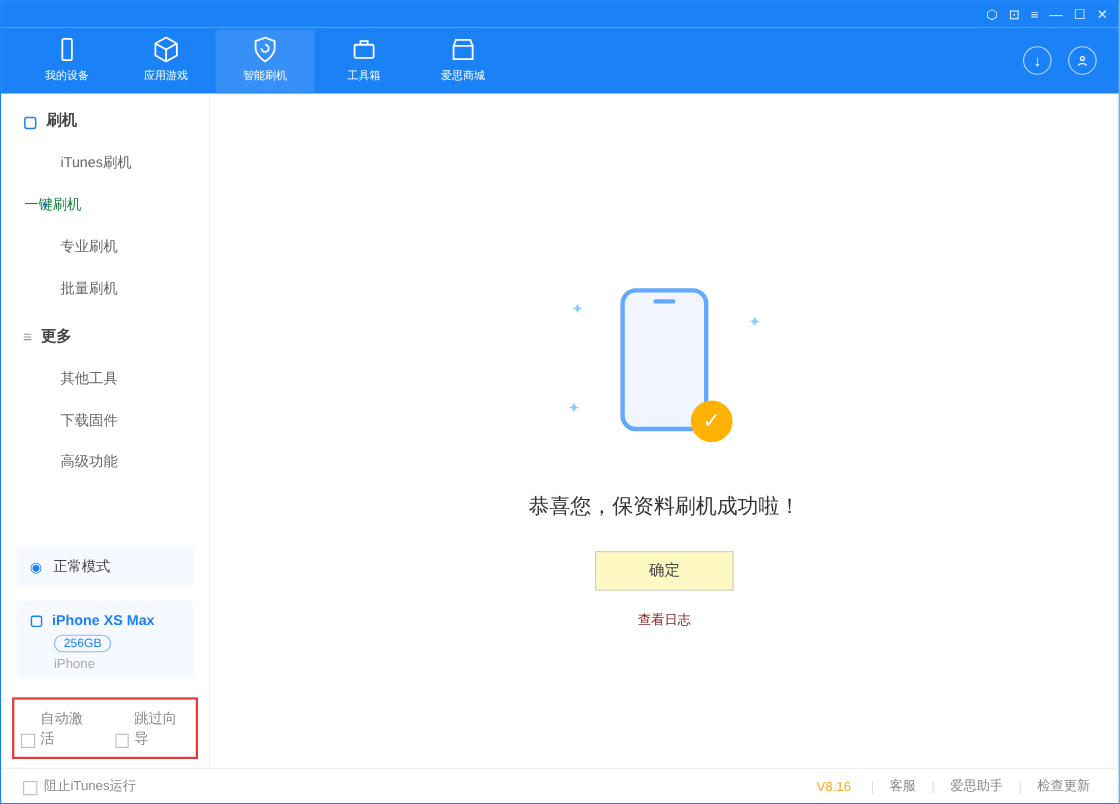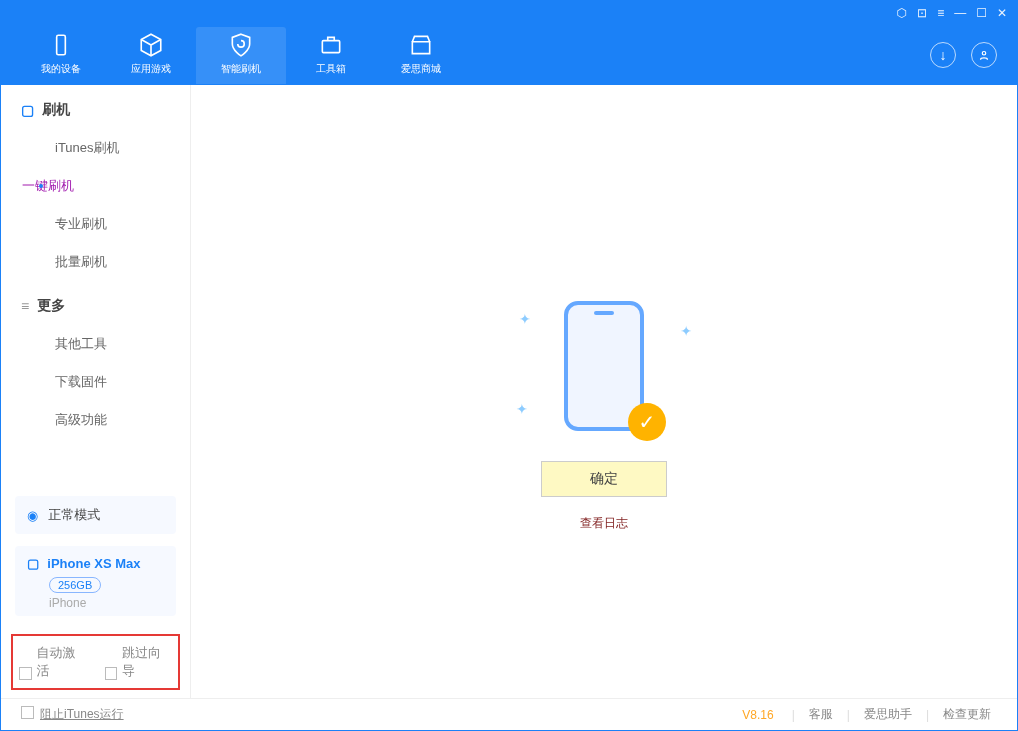--- a/index.html
+++ b/index.html
@@ -16,21 +16,21 @@
 .nav-item { width: 90px; text-align: center; font-size: 10px; cursor: pointer; padding: 5px 0 8px 0; position: relative; }
 .nav-item.active { background: rgba(255,255,255,0.12); border-radius: 3px 3px 0 0;}
 .nav-icon { display: block; margin: 0 auto 4px auto; width: 26px; height: 26px; }
 .header-right { margin-left: auto; display: flex; gap: 15px; align-items: center; }
 .header-right-icon { width: 26px; height: 26px; border: 1.6px solid rgba(255,255,255,0.7); border-radius: 50%; display: flex; align-items:center; justify-content:center; color:#fff; font-size:14px;}
 .body { flex: 1; display: flex; min-height: 0; }
 .sidebar { width: 190px; border-right: 1px solid #eee; display: flex; flex-direction: column; font-size: 13px; color: #444; }
 .side-section-title { display: flex; align-items: center; gap: 8px; padding: 16px 18px 10px 20px; font-size: 14px; color: #444; font-weight: bold; }
 .side-section-icon { color: #1b81f7; font-size: 14px; }
 .side-item { padding: 10px 10px 10px 54px; color: #666; cursor: pointer; font-size: 13px; }
-.side-item.active { color: #a21caf; position: relative; padding-left: 21px; }
+.side-item.active { color: #15803d; position: relative; padding-left: 21px; }
 .side-item.active::before { content:""; position:absolute; left:38px; top:50%; width:4px; height:4px; background:#1b81f7; border-radius:50%; transform:translateY(-50%);}
 .side-spacer { flex: 1; }
 .device-card { margin: 6px 14px; padding: 10px 12px; background: #f6f9ff; border-radius: 4px; display:flex; align-items:center; gap:10px; font-size:13px; color:#444;}
 .device-block { margin: 6px 14px 10px 14px; padding: 10px 12px 6px 12px; background: #f6f9ff; border-radius:4px; font-size: 13px;}
 .device-block .name {color:#1b81f7; font-weight:bold; display:flex; align-items:center; gap:8px;}
 .device-block .badge { display:inline-block; border:1px solid #88b6ff; color:#1b81f7; border-radius:10px; padding:1px 8px; font-size:11px; margin:6px 0 3px 22px;}
 .device-block .type { color:#aaa; font-size:12px; margin-left:22px;}
 .checkbox-row { border: 2px solid #e53935; margin: 8px 10px; padding: 8px 6px; display:flex; gap:18px; font-size:13px; color:#888;}
 .checkbox-row label{display:flex; align-items:flex-end; gap:5px; cursor:pointer;}
 .chk { width:13px; height:13px; border:1px solid #bbb; display:inline-block; }
@@ -159,28 +159,29 @@
     </div>
 
     <div class="main">
       <div class="success-graphic">
         <span class="sparkle s1">✦</span>
         <span class="sparkle s2">✦</span>
         <span class="sparkle s3">✦</span>
         <div class="phone"></div>
         <div class="checkmark">✓</div>
       </div>
+      <div class="success-msg">恭喜您，保资料刷机成功啦！</div>
       <button class="ok-btn">确定</button>
       <a class="log-link">查看日志</a>
     </div>
   </div>
 
   <div class="footer">
     <div class="footer-left">
-      <label style="display:flex;align-items:flex-start;gap:6px;cursor:pointer;text-decoration:underline;">
+      <label style="display:flex;align-items:flex-end;gap:6px;cursor:pointer;">
         <span class="chk"></span>
         <span>阻止iTunes运行</span>
       </label>
     </div>
     <div class="footer-right">
       <span class="ver">V8.16</span>
       <span class="sep">|</span>
       <span class="footer-link">客服</span>
       <span class="sep">|</span>
       <span class="footer-link">爱思助手</span>

